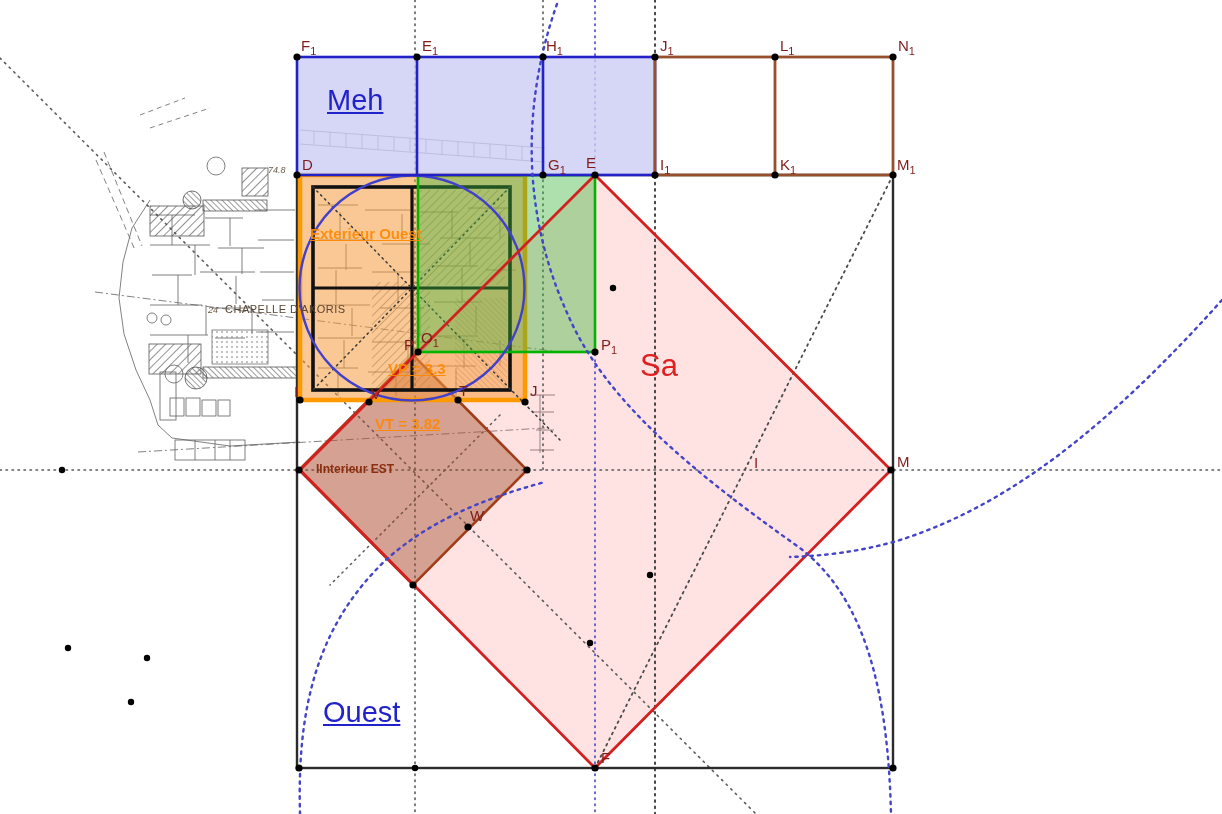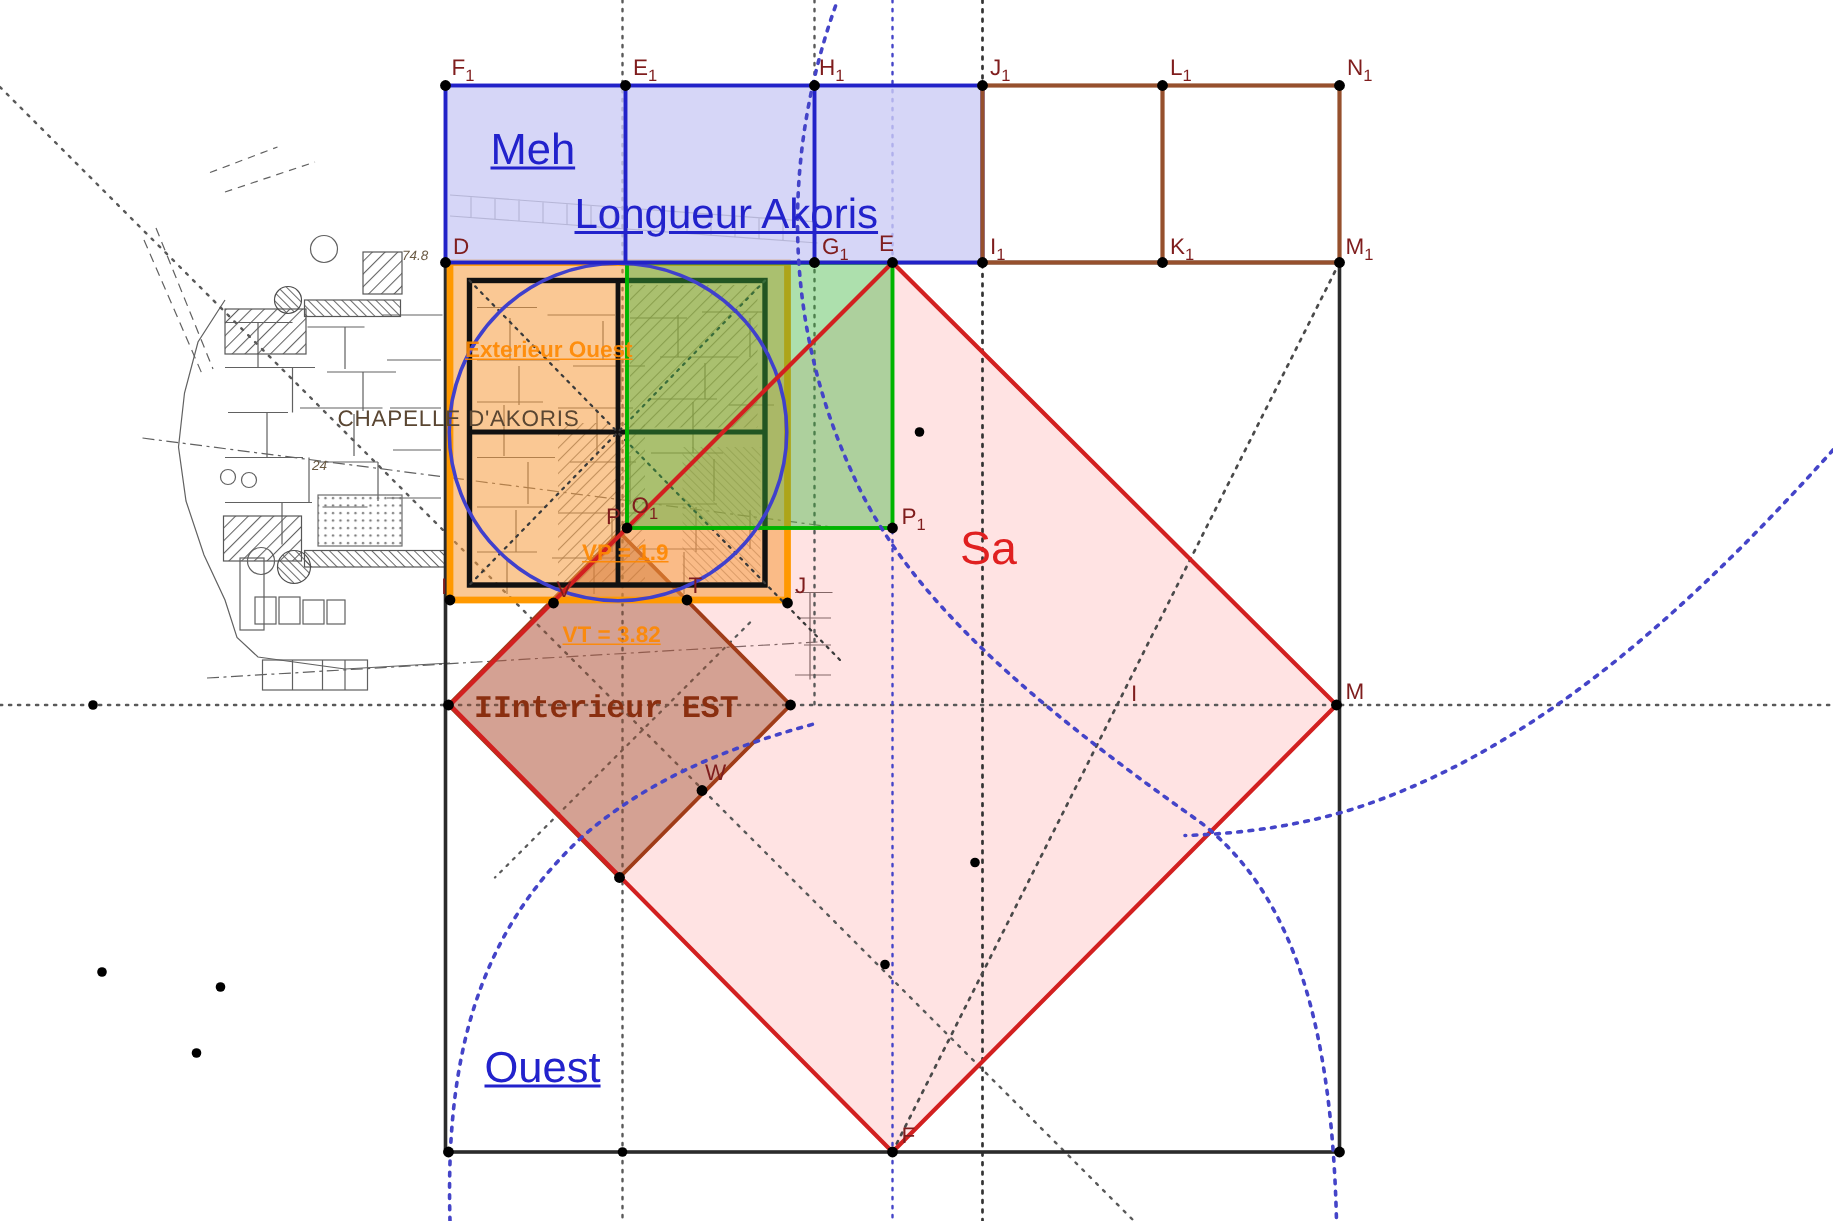--- a/index.html
+++ b/index.html
@@ -12,22 +12,22 @@
   html,body{margin:0;padding:0;background:#fff;}
   #canvas{position:relative;width:1222px;height:814px;overflow:hidden;background:#fff;
     font-family:"Liberation Sans", sans-serif;}
   #geo{position:absolute;left:0;top:0;}
   .lbl{position:absolute;color:#7f1d1d;font-size:15px;line-height:1;white-space:nowrap;}
   .lbl sub{font-size:11px;}
   .big{font-size:29px;}
   .blue{color:var(--text_blue);text-decoration:underline;}
   .redtxt{color:var(--text_red);font-size:31px;text-align:center;}
   .orangetxt{color:var(--text_orange);font-weight:bold;font-size:15px;opacity:.9;text-decoration:underline;}
-  .browntxt{color:var(--text_brown);font-weight:bold;font-size:21px;font-family:Liberation Mono, monospace;}
-  .plantxt{color:#5a4632;font-size:15px;letter-spacing:.5px;}
+  .browntxt{color:var(--text_brown);font-weight:bold;font-size:12px;}
+  .plantxt{color:#5a4632;font-size:11px;letter-spacing:.5px;margin-top:32px;}
   .plantiny{color:#6a5a44;font-size:9px;font-style:italic;}
 </style>
 </head>
 <body>
 
 <div id="canvas">
 
 <svg id="geo" width="1222" height="814" viewBox="0 0 1222 814">
   <defs>
     <pattern id="hatch" width="6" height="6" patternTransform="rotate(45)" patternUnits="userSpaceOnUse">
@@ -171,27 +171,26 @@
         <circle cx="68" cy="648" r="3.2"></circle>
         <circle cx="147" cy="658" r="3.2"></circle>
     <circle cx="131" cy="702" r="3.2"></circle>
         <circle cx="613" cy="288" r="3.2"></circle>
         <circle cx="650" cy="575" r="3.2"></circle>
     <circle cx="590" cy="643" r="3.2"></circle>
   </g>
 </svg>
 
 <div class="lbl big blue" style="left:327px;top:86px">Meh</div>
-<div class="lbl blue" style="left:383px;top:129px;font-size:28px">Longueur Akoris</div>
 <div class="lbl redtxt" style="left:640px;top:350px">Sa</div>
 <div class="lbl big blue" style="left:323px;top:698px">Ouest</div>
 <div class="lbl orangetxt" style="left:310px;top:226px">Exterieur Ouest</div>
 <div class="lbl browntxt" style="left:316px;top:463px">IInterieur EST</div>
 <div class="lbl orangetxt" style="left:375px;top:416px">VT = 3.82</div>
-<div class="lbl orangetxt" style="left:388px;top:361px">VP = 1.9</div>
+<div class="lbl orangetxt" style="left:388px;top:361px">VP = 3.3</div>
 <div class="lbl plantxt" style="left:225px;top:272px">CHAPELLE D'AKORIS</div>
 <div class="lbl plantiny" style="left:208px;top:306px">24</div>
 <div class="lbl plantiny" style="left:268px;top:166px">74.8</div>
 
 <div class="lbl" style="left:301px;top:38px"><span>F</span><sub>1</sub></div>
 <div class="lbl" style="left:422px;top:38px"><span>E</span><sub>1</sub></div>
 <div class="lbl" style="left:546px;top:38px"><span>H</span><sub>1</sub></div>
 <div class="lbl" style="left:660px;top:38px"><span>J</span><sub>1</sub></div>
 <div class="lbl" style="left:780px;top:38px"><span>L</span><sub>1</sub></div>
 <div class="lbl" style="left:898px;top:38px"><span>N</span><sub>1</sub></div>

